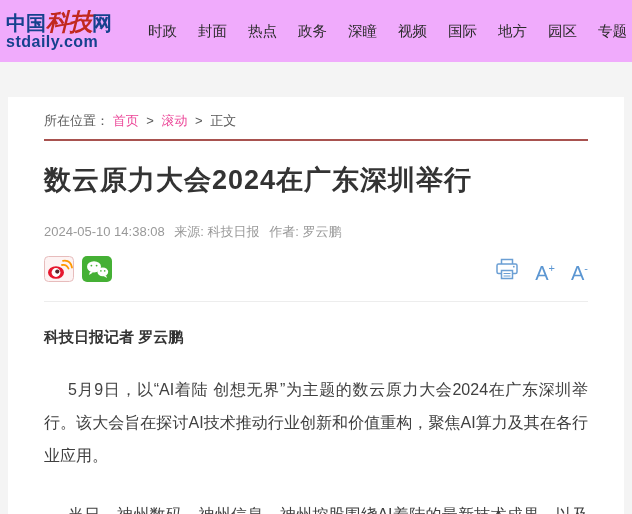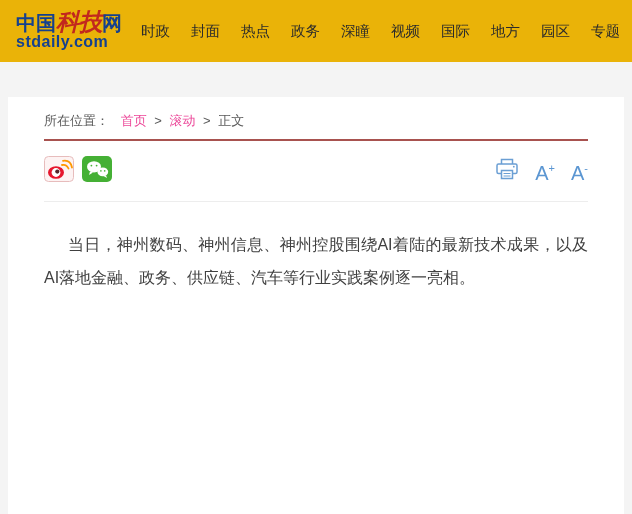--- a/index.html
+++ b/index.html
@@ -7,48 +7,48 @@
     width: 632px; height: 514px;
     overflow: hidden;
     background: #f4f4f4;
     font-family: "Liberation Sans", "DejaVu Sans", sans-serif;
   }
   * { box-sizing: border-box; }
 
   
   .header {
     width: 632px; height: 62px;
-    background: #eab308;
+    background: #f0abfc;
     display: flex; align-items: center;
-    padding-left: 16px;
+    padding-left: 6px;
   }
   .logo { display: block; text-decoration: none; cursor: pointer; flex: 0 0 auto; }
   .logo-line1 { font-size: 20px; font-weight: 700; line-height: 22px; white-space: nowrap; }
   .lg-blue { color: #15418e; }
   .lg-red  { color: #c2281e; font-style: italic; font-size: 24px; letter-spacing: -1px; }
   .logo-line2 { color: #15418e; font-size: 16px; font-weight: 700; line-height: 18px; letter-spacing: 0.5px; margin-top: -1px; }
 
-  .nav { display: flex; gap: 21px; margin-left: 19px; align-items: center; }
+  .nav { display: flex; gap: 21px; margin-left: 36px; align-items: center; }
   .nav-item {
     font-size: 14.5px; color: #2b2b2b; text-decoration: none;
     white-space: nowrap; cursor: pointer;
   }
 
   
   .card {
     margin: 35px 8px 0 8px;
     background: #ffffff;
     min-height: 417px;
     padding: 15px 36px 30px 36px;
   }
 
   .breadcrumb { font-size: 13px; color: #5a5a5a; }
   .breadcrumb a { color: #ec4899; text-decoration: none; cursor: pointer; }
   .breadcrumb .sep { margin: 0 4px; color: #5a5a5a; }
-  .breadcrumb-label { margin-right: 8px; }
+  .breadcrumb-label { margin-right: 0; }
   .redline { border-top: 2px solid #a8524f; margin-top: 9px; }
 
   .title {
     margin: 22px 0 0 0;
     font-size: 27px; font-weight: 700; color: #333333;
     letter-spacing: 1px; line-height: 34px;
   }
 
   .meta { margin-top: 26px; font-size: 13px; color: #999999; }
   .meta span { margin-right: 6px; }
@@ -111,21 +111,27 @@
   <div class="breadcrumb">
     <span class="breadcrumb-label">所在位置：</span>
     <a>首页</a>
     <span class="sep">&gt;</span>
     <a>滚动</a>
     <span class="sep">&gt;</span>
     <span>正文</span>
   </div>
   <div class="redline"></div>
 
+  <h1 class="title">数云原力大会2024在广东深圳举行</h1>
 
+  <div class="meta">
+    <span>2024-05-10 14:38:08</span>
+    <span>来源: 科技日报</span>
+    <span>作者: 罗云鹏</span>
+  </div>
 
   <div class="tools">
     <div class="share">
       <button class="icon-btn">
         <span>
           <svg width="30" height="26" viewBox="0 0 30 26">
             <rect x="0.5" y="0.5" width="29" height="25" rx="4" fill="#fdf3f3" stroke="#e7bcbc"></rect>
             <ellipse cx="12" cy="16.5" rx="8" ry="6.3" fill="#e6162d"></ellipse>
             <circle cx="12" cy="16.5" r="4.4" fill="#ffffff"></circle>
             <circle cx="13.3" cy="15.6" r="2.1" fill="#55262b"></circle>
@@ -163,16 +169,18 @@
           </svg>
         </span>
       </button>
       <button class="fontbtn"><span>A</span><sup>+</sup></button>
       <button class="fontbtn"><span>A</span><sup>-</sup></button>
     </div>
   </div>
 
   <div class="divider"></div>
 
+  <p class="byline">科技日报记者 罗云鹏</p>
 
+  <p class="para">5月9日，以“AI着陆 创想无界”为主题的数云原力大会2024在广东深圳举行。该大会旨在探讨AI技术推动行业创新和价值重构，聚焦AI算力及其在各行业应用。</p>
   <p class="para">当日，神州数码、神州信息、神州控股围绕AI着陆的最新技术成果，以及AI落地金融、政务、供应链、汽车等行业实践案例逐一亮相。</p>
 
 </div>
 
 </body></html>

